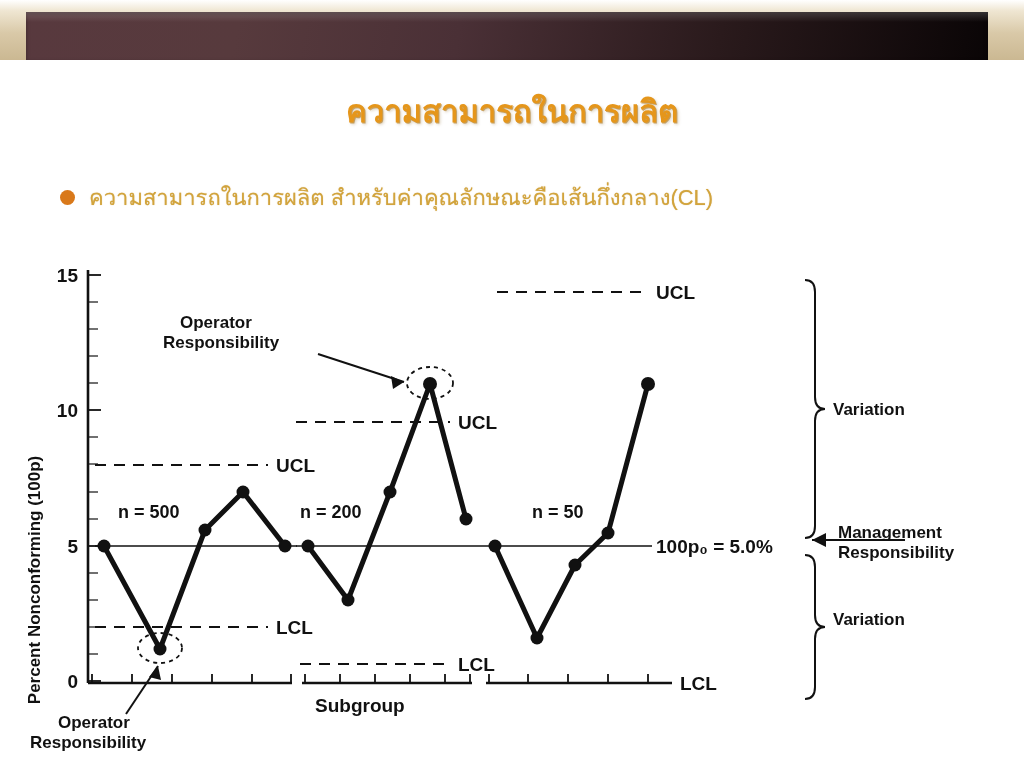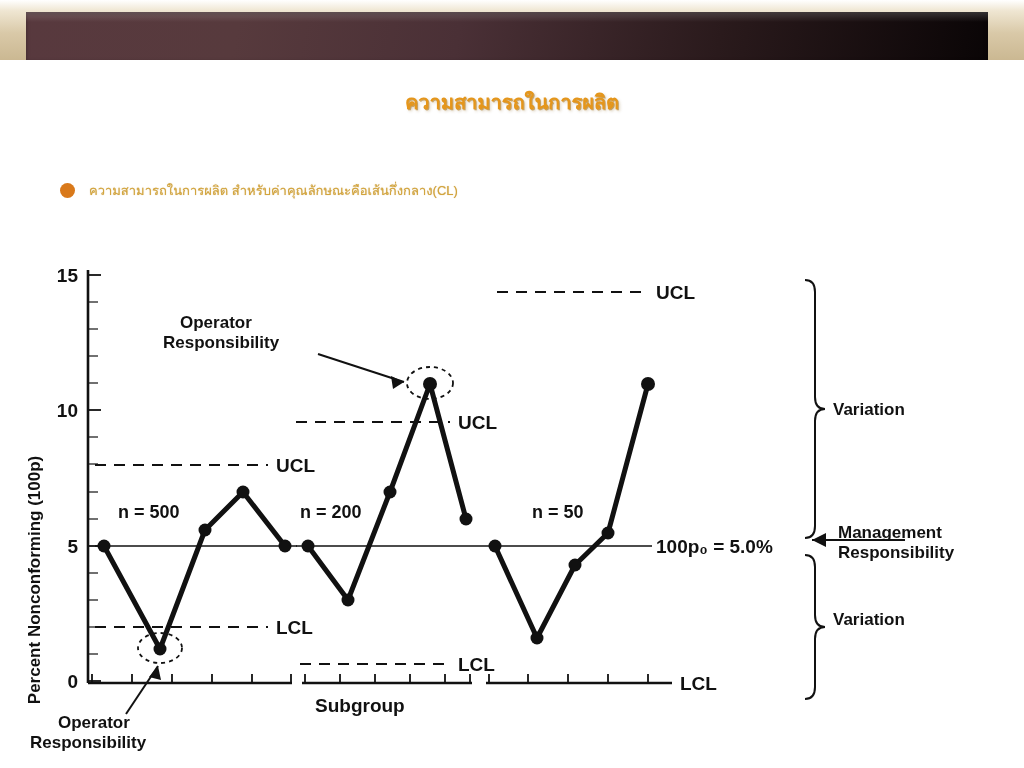--- a/index.html
+++ b/index.html
@@ -23,38 +23,38 @@
   }
   #banner-sheen{
     position:absolute;left:26px;top:12px;width:962px;height:10px;
     background:linear-gradient(180deg,rgba(255,255,255,.18),rgba(255,255,255,0));
   }
 
   
   #title{
     position:absolute;left:0;top:86px;width:1024px;
     text-align:center;
-    font-size:20px;font-weight:bold;
+    font-size:31px;font-weight:bold;
     color:#E5961B;
     text-shadow:1px 1px 0 rgba(170,110,10,.55), 2px 2px 3px rgba(120,80,10,.25);
     letter-spacing:0px;
     white-space:nowrap;
   }
 
   
   #bullet-row{
     position:absolute;left:60px;top:180px;width:900px;
     display:flex;align-items:center;gap:14px;
   }
   #bullet-dot{
     width:15px;height:15px;border-radius:50%;
     background:#D9791A;flex:0 0 auto;
   }
   #bullet-text{
-    font-size:13px;color:#D2A43C;white-space:nowrap;
+    font-size:22px;color:#D2A43C;white-space:nowrap;
     text-shadow:0 0 1px rgba(190,140,40,.6);
   }
 
   
   #figure{
     position:absolute;left:0px;top:250px;width:1024px;height:518px;
   }
   #figure svg{display:block;}
 
   .axis-line{stroke:#111;stroke-width:2.6;fill:none;}

